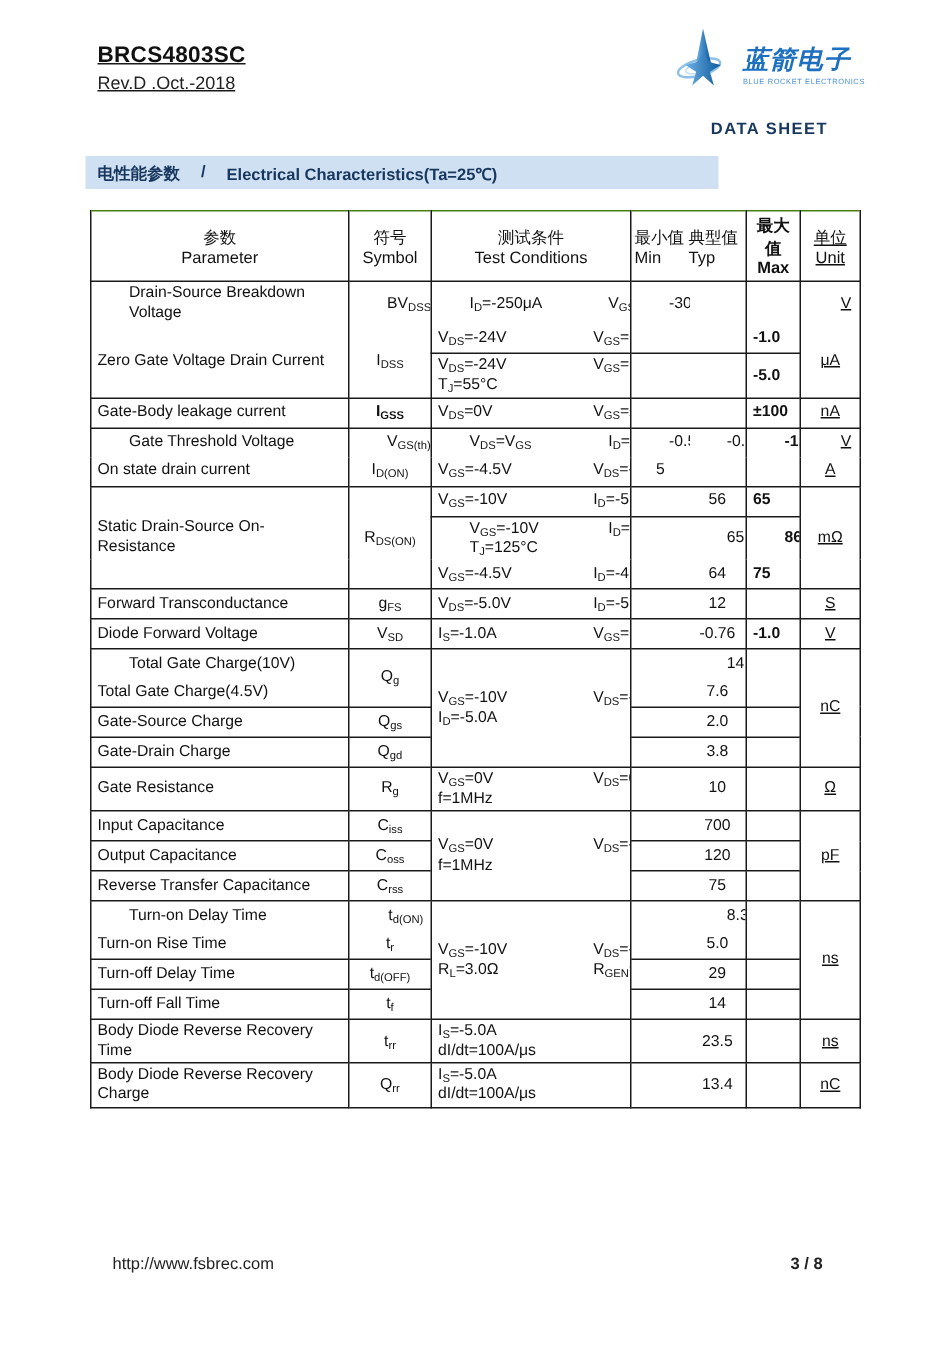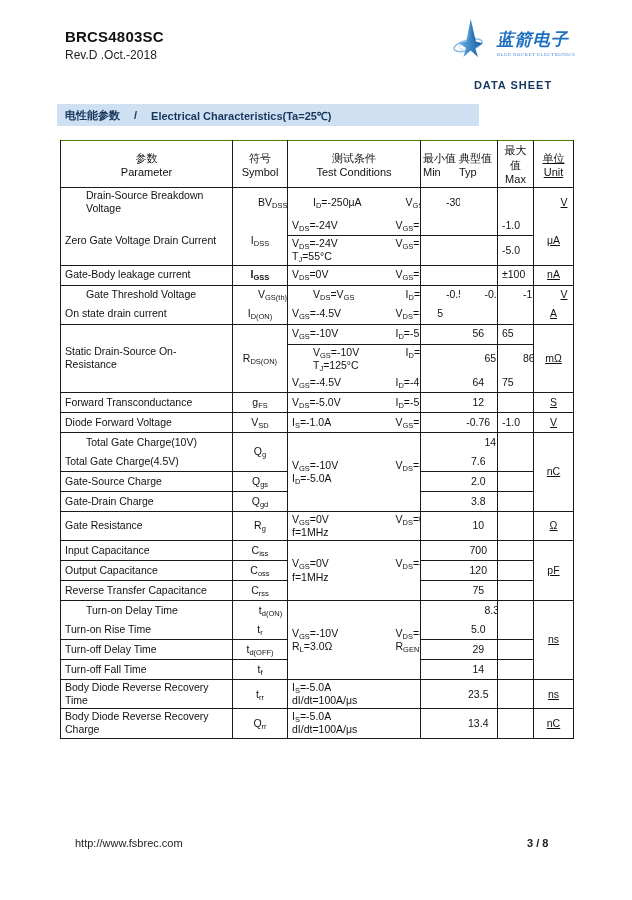--- a/index.html
+++ b/index.html
@@ -1,26 +1,26 @@
 <!DOCTYPE html>
 <html><head>
 <meta charset="utf-8">
 <style>
   html,body{margin:0;padding:0;}
   body{
     width:632px;height:900px;position:relative;background:#ffffff;
     font-family:"Liberation Sans",sans-serif;color:#1a1a1a;overflow:hidden;
   }
   
-  .doc-header{position:absolute;left:65px;top:28px;}
+  .doc-header{position:absolute;left:65px;top:28px;text-decoration:underline;}
   .product-name{font-size:15px;font-weight:bold;color:#111;letter-spacing:.2px;}
   .revision{font-size:12px;color:#222;margin-top:3px;}
   .brand{position:absolute;right:50px;top:12px;width:138px;text-align:center;}
   .brand-top{display:flex;align-items:center;justify-content:center;gap:4px;}
-  .brand-text{display:flex;flex-direction:column;align-items:flex-start;font-family:Liberation Serif, serif;}
+  .brand-text{display:flex;flex-direction:column;align-items:flex-start;}
   .brand-cn{font-size:17px;font-weight:bold;font-style:italic;color:#1d6fc0;letter-spacing:1px;white-space:nowrap;}
   .brand-en{font-size:5px;color:#4a90d9;letter-spacing:.4px;white-space:nowrap;margin-top:1px;}
   .doc-type{font-size:11px;font-weight:bold;color:#17375e;letter-spacing:1px;margin-top:7px;}
   
   .band{position:absolute;left:57px;top:104px;width:422px;height:22px;background:#cfe0f2;
         display:flex;align-items:center;font-size:11px;font-weight:bold;color:#17375e;}
   .band .cn{margin-left:8px;}
   .band .sep{margin:0 14px 0 14px;}
   
   .table-wrap{position:absolute;left:60px;top:140px;}
@@ -28,21 +28,21 @@
   th,td{border:1px solid #1a1a1a;border-top:none;font-size:10.5px;color:#111;
         padding:1px 4px;vertical-align:middle;overflow:hidden;}
   th{font-weight:normal;font-size:11px;padding:2px 2px;text-align:center;}
   td{height:17px;line-height:1.25;}
   sub{font-size:7.5px;vertical-align:-2px;line-height:0;}
   .col-param{text-align:left;}
   .col-symbol{text-align:center;}
   .col-cond{text-align:left;}
   .col-min{text-align:center;border-right:none;}
   .col-typ{text-align:center;border-left:none;}
-  .col-max{}
+  .col-max{font-weight:bold;}
   .col-unit{text-align:center;text-decoration:underline;}
   .nb{border-bottom:none;padding-left:25px;}
   .bold{font-weight:bold;}
   .cline{display:block;}
   .cline.two{display:grid;grid-template-columns:52% 48%;gap:39px;}
   .cline span{display:block;text-align:left;}
   .mt-line{display:grid;grid-template-columns:50% 50%;}
   .mt-line span{text-align:left;}
   
   .footer-url{position:absolute;left:75px;top:837px;font-size:11px;color:#222;text-decoration:none;}

